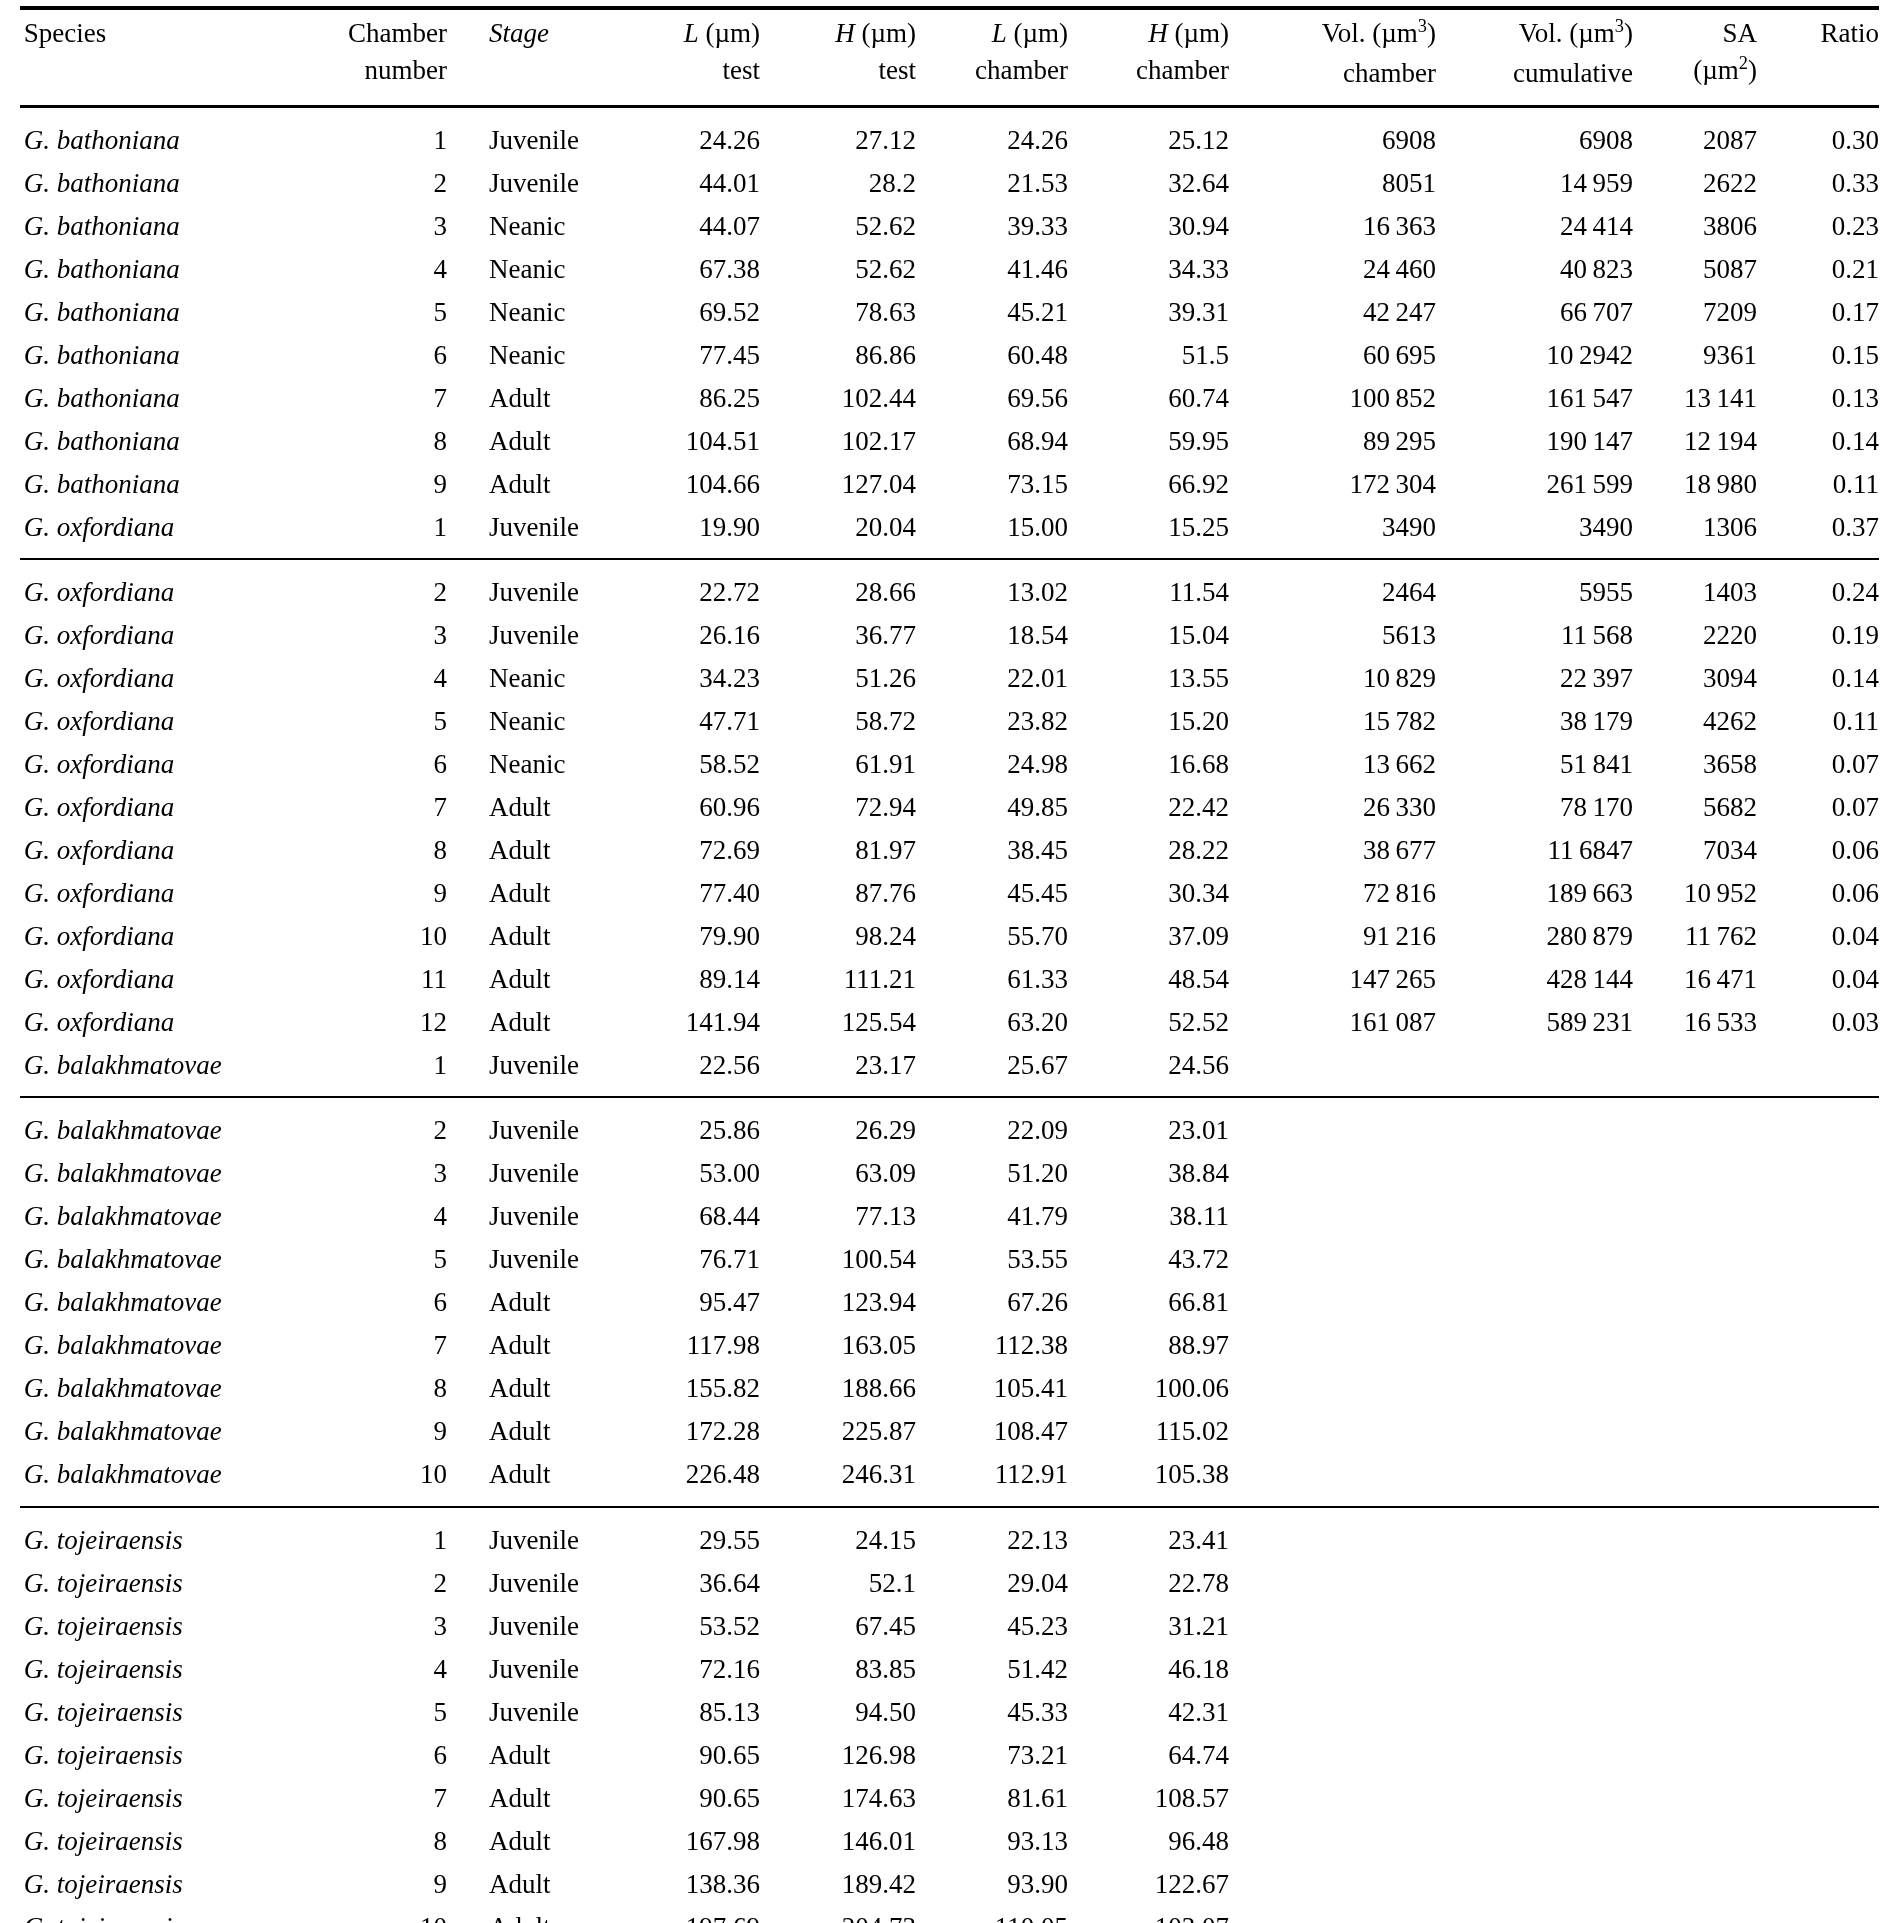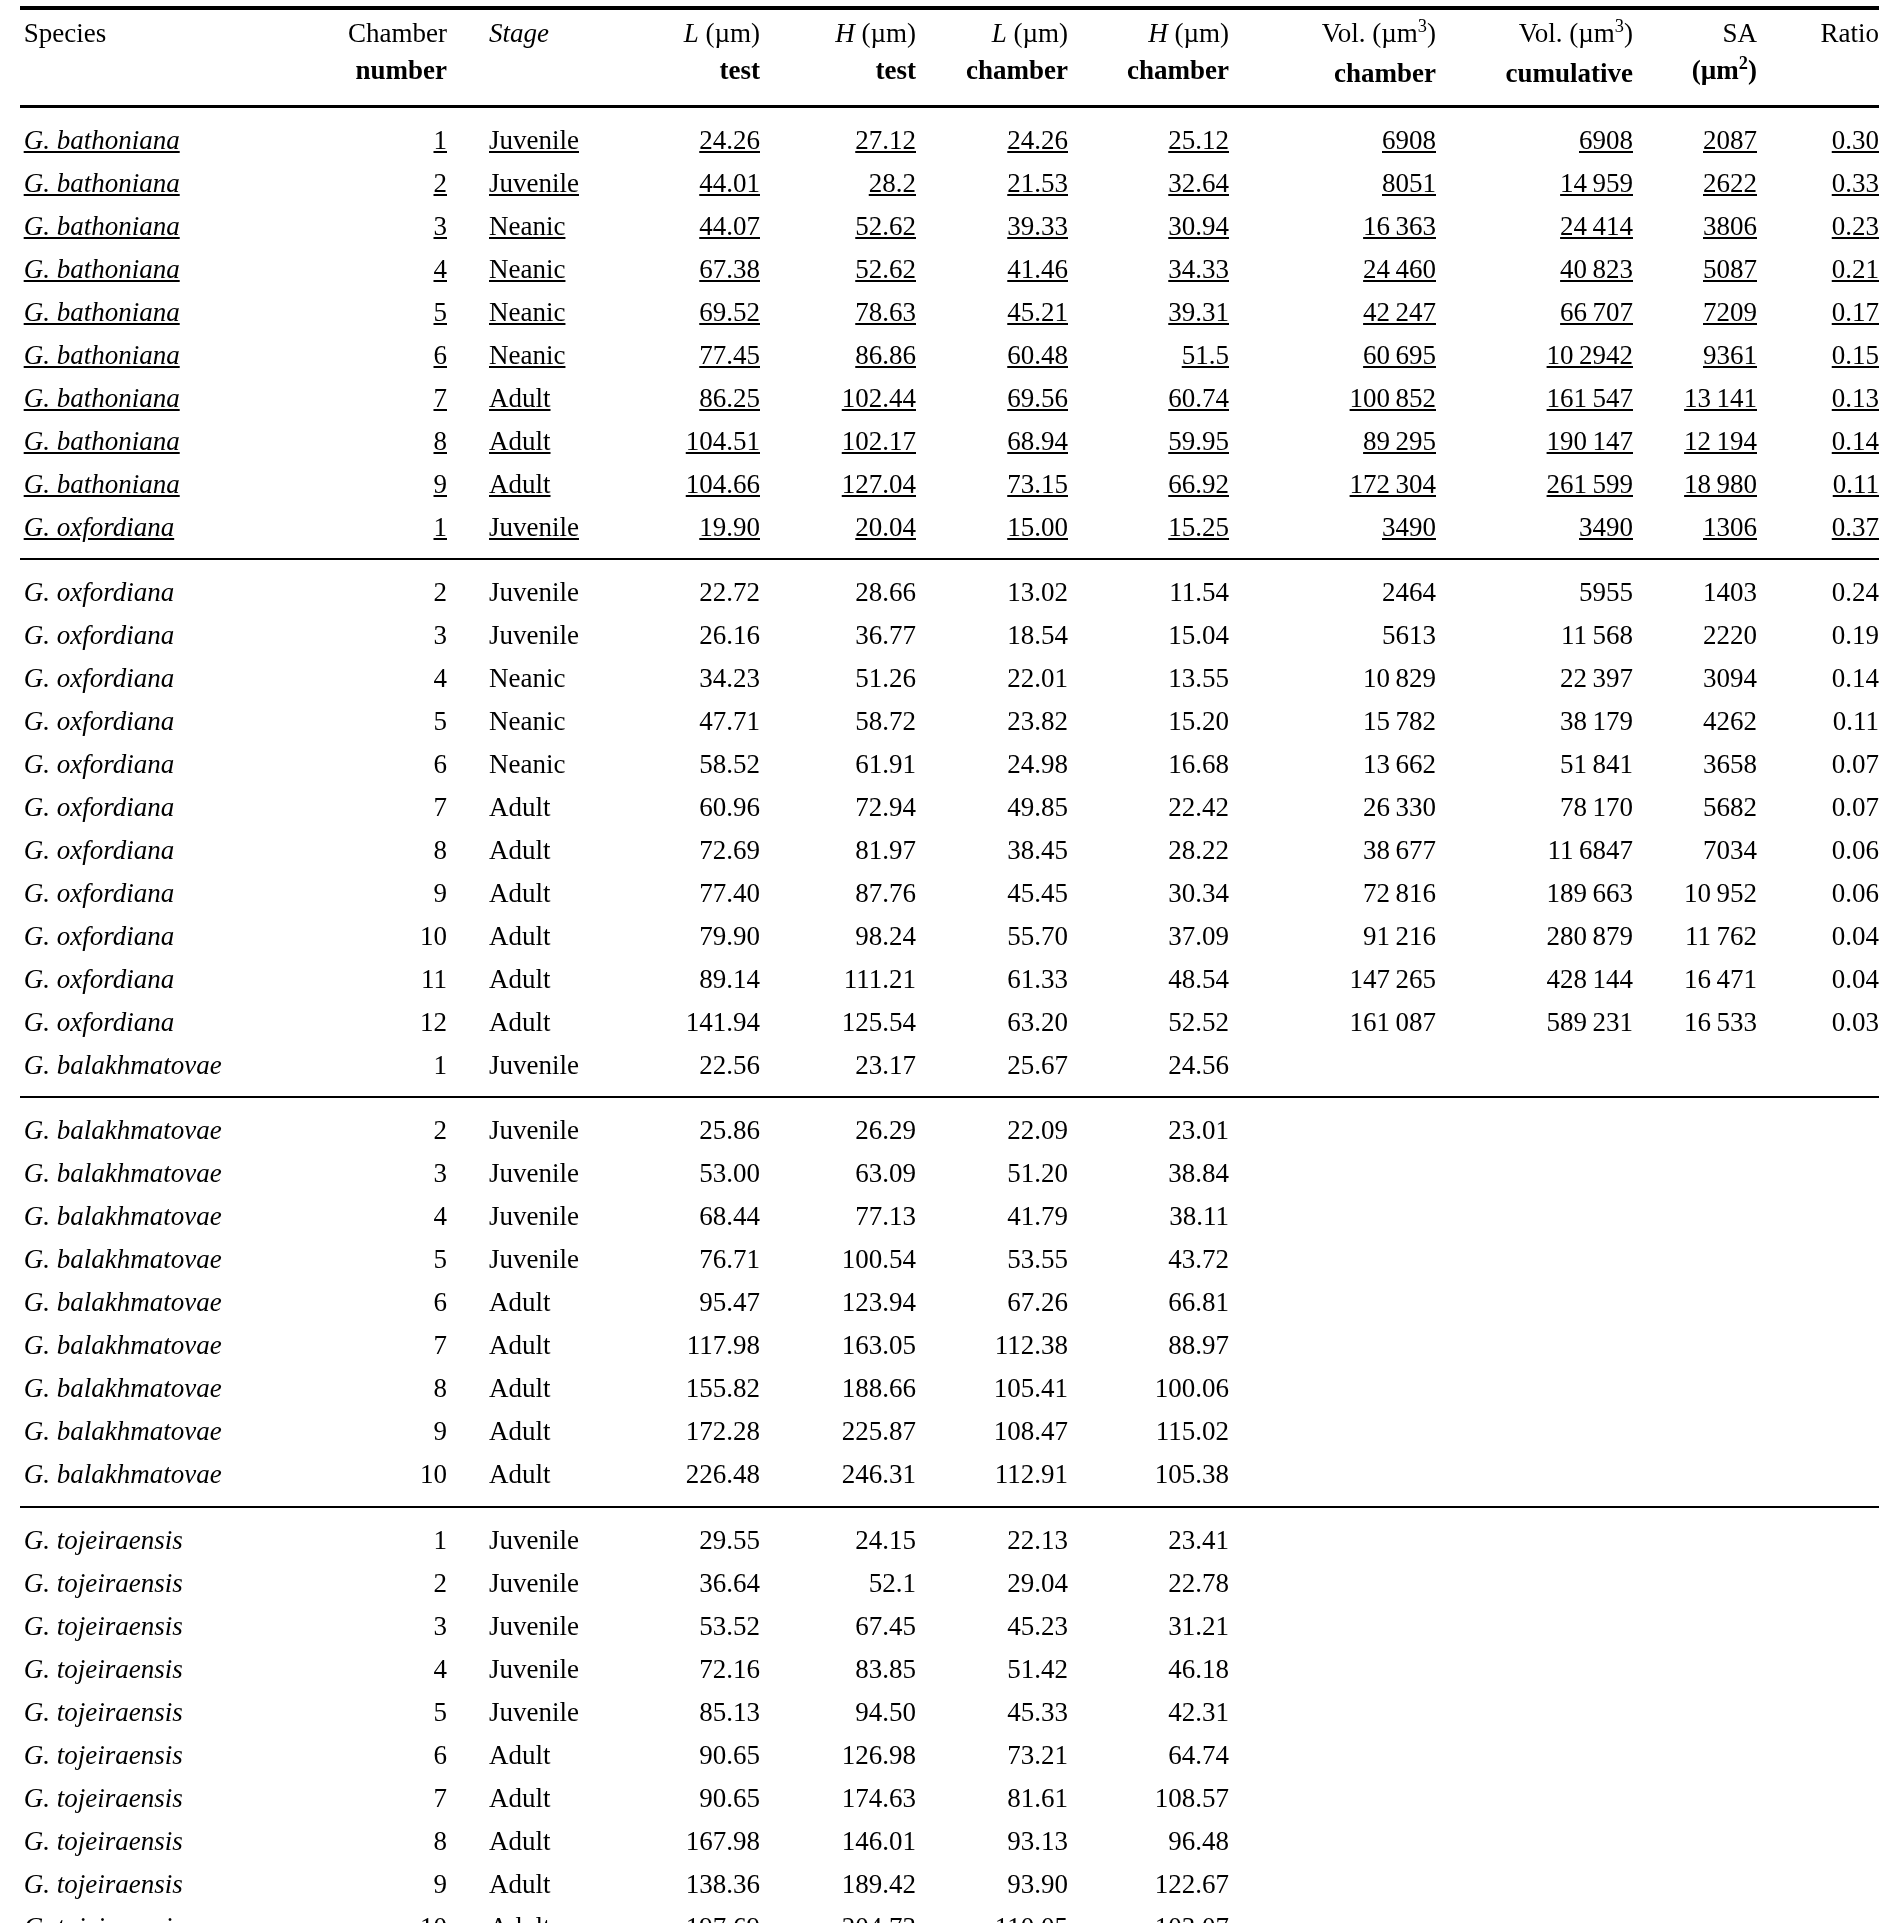--- a/index.html
+++ b/index.html
@@ -24,29 +24,29 @@
     border-top: 4.6px solid #000;
     border-bottom: 6.4px solid #000;
   }
   thead th {
     font-weight: normal;
     vertical-align: top;
     padding: 5.5px 0 13px 0;
     border-bottom: 3.7px solid #000;
     line-height: 37px;
   }
-  thead th .hl2 { display: block; font-weight: bold; }
+  thead th .hl2 { display: block; }
   tbody td {
     line-height: 43px;
     padding: 0;
     white-space: nowrap;
     overflow: hidden;
   }
   tbody.section { border-top: 2.8px solid #000; }
-  tbody.section.first { border-top: none; text-decoration: underline; }
+  tbody.section.first { border-top: none; }
   tbody.section tr:first-child td { padding-top: 11px; }
   tbody.section tr:last-child td { padding-bottom: 9.2px; }
   .al { text-align: left; }
   .ar { text-align: right; }
   .species-cell { font-style: italic; padding-left: 3.7px !important; }
   th.species-h { text-align: left; padding-left: 3.7px !important; margin-left: 29px; }
   .stage-pad { padding-left: 42px !important; }
   th.stage-h { padding-left: 42px !important; font-style: italic; }
   .it { font-style: italic; }
   sup.u {

